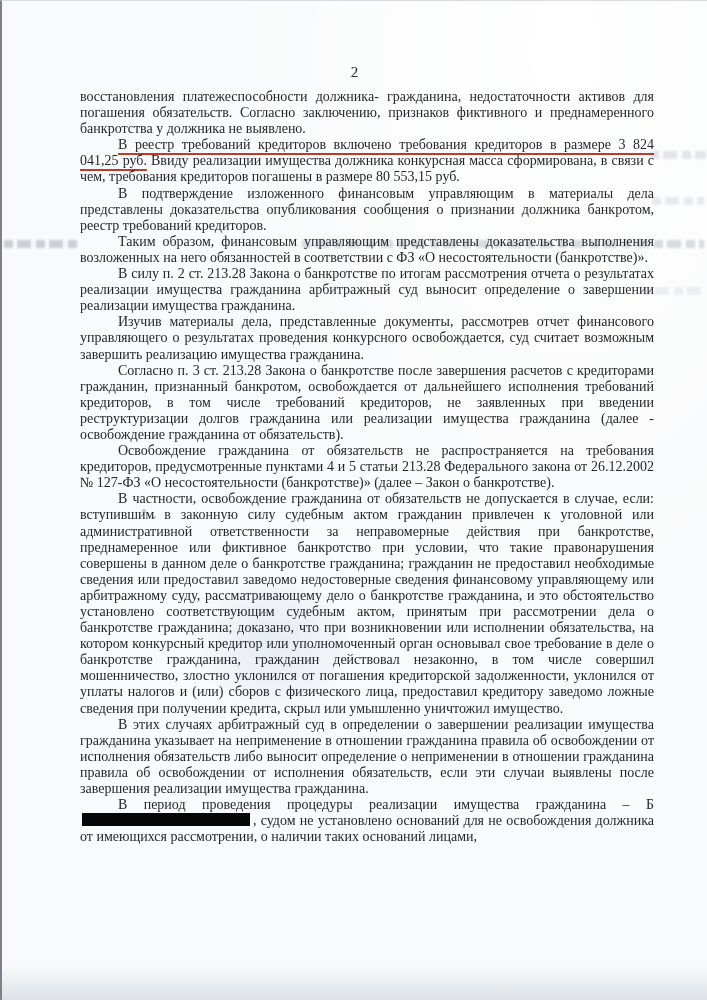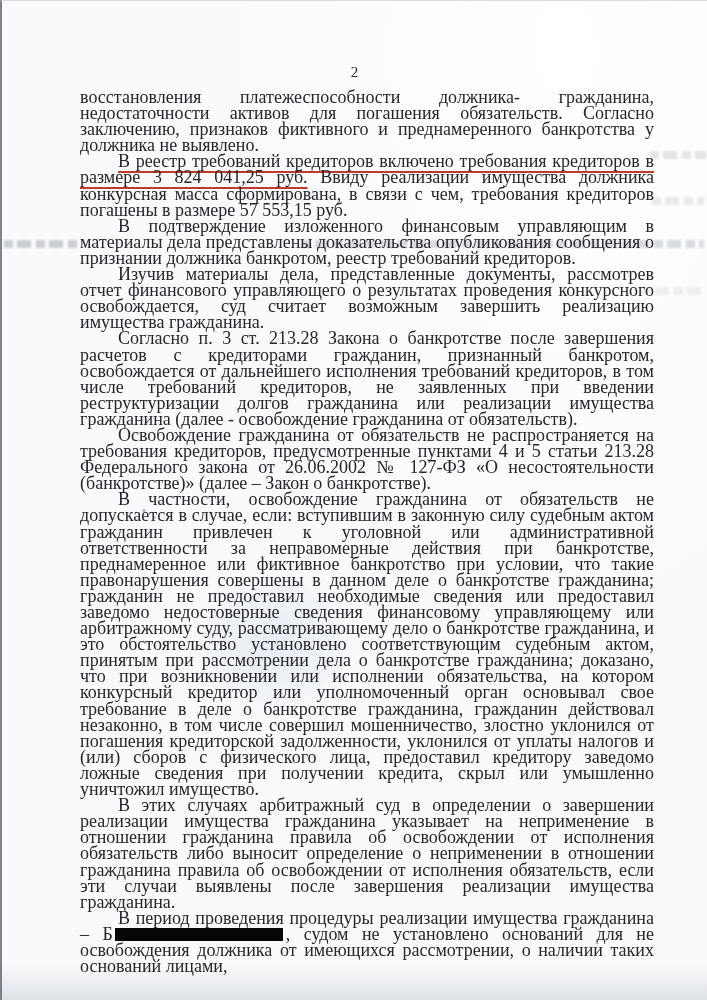--- a/index.html
+++ b/index.html
@@ -8,21 +8,21 @@
     background:
       linear-gradient(180deg, rgba(236,239,244,0) 96.5%, rgba(198,204,214,.55) 100%),
       radial-gradient(ellipse at 80% 5%, #ffffff 0%, rgba(255,255,255,0) 45%),
       #f9fafb;
     border-left:2px solid #7c818a;
     border-top:1px solid #d9dce1;
     font-family:"Liberation Serif","DejaVu Serif",serif;
     color:#26262c;
   }
   .page-number{position:absolute;top:63px;left:0;width:100%;text-align:center;font-size:15px;}
-  .doc-body{position:absolute;left:78px;top:88px;width:574px;font-size:18px;line-height:16.1px;text-align:justify;}
+  .doc-body{position:absolute;left:78px;top:88px;width:574px;font-size:14px;line-height:16.1px;text-align:justify;}
   .para{margin:0;text-indent:38px;}
   .para.first{text-indent:0;}
   .underline-red{
     text-decoration:underline;
     text-decoration-color:#c03a2b;
     text-decoration-thickness:2.4px;
     text-underline-offset:3.5px;
     text-decoration-skip-ink:none;
   }
   .redaction{display:inline-block;width:168px;height:13px;background:#060606;vertical-align:-1px;margin:0 3px 0 2px;}
@@ -57,31 +57,33 @@
   <div class="stamp-bleed"></div>
   <div class="speck s1"></div>
   <div class="speck s2"></div>
 
   <div class="page-number">2</div>
 
   <div class="doc-body">
 
     <p class="para first">восстановления платежеспособности должника- гражданина, недостаточности активов для погашения обязательств. Согласно заключению, признаков фиктивного и преднамеренного банкротства у должника не выявлено.</p>
 
-    <p class="para"><span class="underline-red">В реестр требований кредиторов включено требования кредиторов в размере 3 824 041,25 руб.</span><span> Ввиду реализации имущества должника конкурсная масса сформирована, в связи с чем, требования кредиторов погашены в размере 57 553,15 руб.</span></p>
+    <p class="para"><span class="underline-red">В реестр требований кредиторов включено требования кредиторов в размере 3 824 041,25 руб.</span><span> Ввиду реализации имущества должника конкурсная масса сформирована, в связи с чем, требования кредиторов погашены в размере 80 553,15 руб.</span></p>
 
     <p class="para">В подтверждение изложенного финансовым управляющим в материалы дела представлены доказательства опубликования сообщения о признании должника банкротом, реестр требований кредиторов.</p>
 
+    <p class="para">Таким образом, финансовым управляющим представлены доказательства выполнения возложенных на него обязанностей в соответствии с ФЗ «О несостоятельности (банкротстве)».</p>
 
+    <p class="para">В силу п. 2 ст. 213.28 Закона о банкротстве по итогам рассмотрения отчета о результатах реализации имущества гражданина арбитражный суд выносит определение о завершении реализации имущества гражданина.</p>
 
     <p class="para">Изучив материалы дела, представленные документы, рассмотрев отчет финансового управляющего о результатах проведения конкурсного освобождается, суд считает возможным завершить реализацию имущества гражданина.</p>
 
     <p class="para">Согласно п. 3 ст. 213.28 Закона о банкротстве после завершения расчетов с кредиторами гражданин, признанный банкротом, освобождается от дальнейшего исполнения требований кредиторов, в том числе требований кредиторов, не заявленных при введении реструктуризации долгов гражданина или реализации имущества гражданина (далее - освобождение гражданина от обязательств).</p>
 
-    <p class="para">Освобождение гражданина от обязательств не распространяется на требования кредиторов, предусмотренные пунктами 4 и 5 статьи 213.28 Федерального закона от 26.06.2002 № 127-ФЗ «О несостоятельности (банкротстве)» (далее – Закон о банкротстве).</p>
+    <p class="para">Освобождение гражданина от обязательств не распространяется на требования кредиторов, предусмотренные пунктами 4 и 5 статьи 213.28 Федерального закона от 26.12.2002 № 127-ФЗ «О несостоятельности (банкротстве)» (далее – Закон о банкротстве).</p>
 
     <p class="para">В частности, освобождение гражданина от обязательств не допускается в случае, если: вступившим в законную силу судебным актом гражданин привлечен к уголовной или административной ответственности за неправомерные действия при банкротстве, преднамеренное или фиктивное банкротство при условии, что такие правонарушения совершены в данном деле о банкротстве гражданина; гражданин не предоставил необходимые сведения или предоставил заведомо недостоверные сведения финансовому управляющему или арбитражному суду, рассматривающему дело о банкротстве гражданина, и это обстоятельство установлено соответствующим судебным актом, принятым при рассмотрении дела о банкротстве гражданина; доказано, что при возникновении или исполнении обязательства, на котором конкурсный кредитор или уполномоченный орган основывал свое требование в деле о банкротстве гражданина, гражданин действовал незаконно, в том числе совершил мошенничество, злостно уклонился от погашения кредиторской задолженности, уклонился от уплаты налогов и (или) сборов с физического лица, предоставил кредитору заведомо ложные сведения при получении кредита, скрыл или умышленно уничтожил имущество.</p>
 
     <p class="para">В этих случаях арбитражный суд в определении о завершении реализации имущества гражданина указывает на неприменение в отношении гражданина правила об освобождении от исполнения обязательств либо выносит определение о неприменении в отношении гражданина правила об освобождении от исполнения обязательств, если эти случаи выявлены после завершения реализации имущества гражданина.</p>
 
     <p class="para"><span>В период проведения процедуры реализации имущества гражданина – Б</span><span class="redaction"></span><span>, судом не установлено оснований для не освобождения должника от имеющихся рассмотрении, о наличии таких оснований лицами,</span></p>
 
   </div>
 </div>
 

